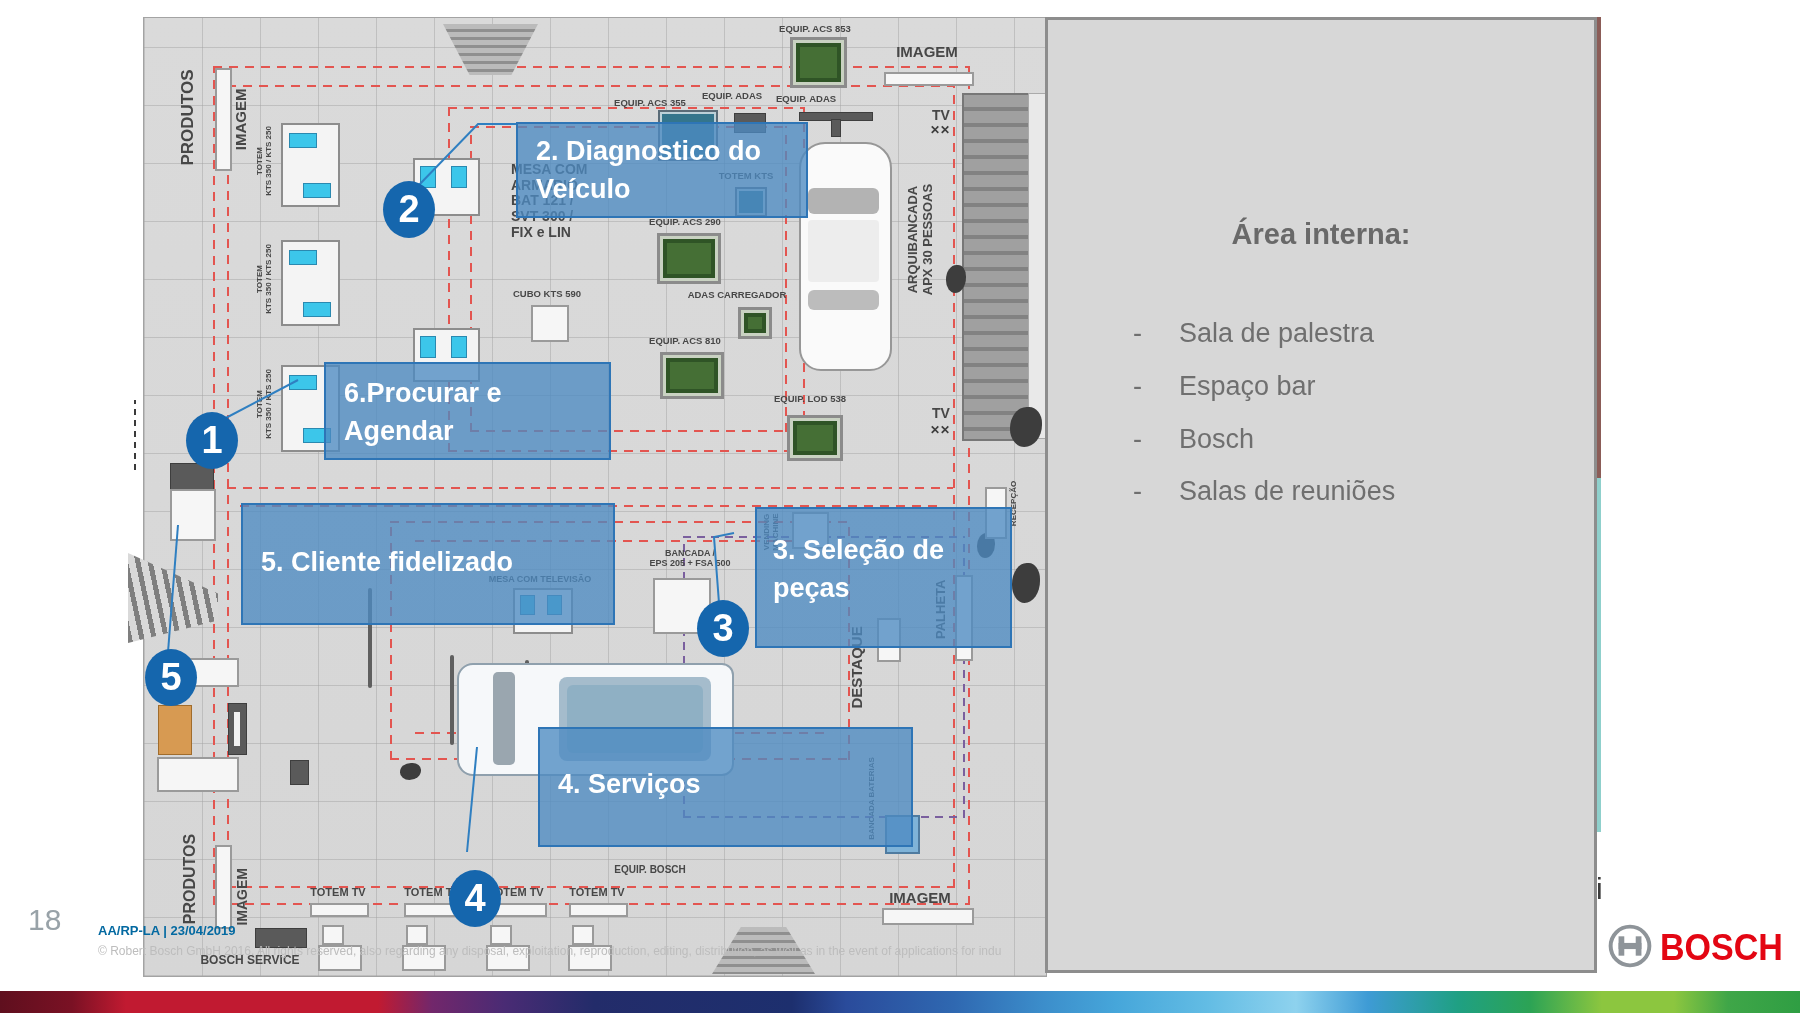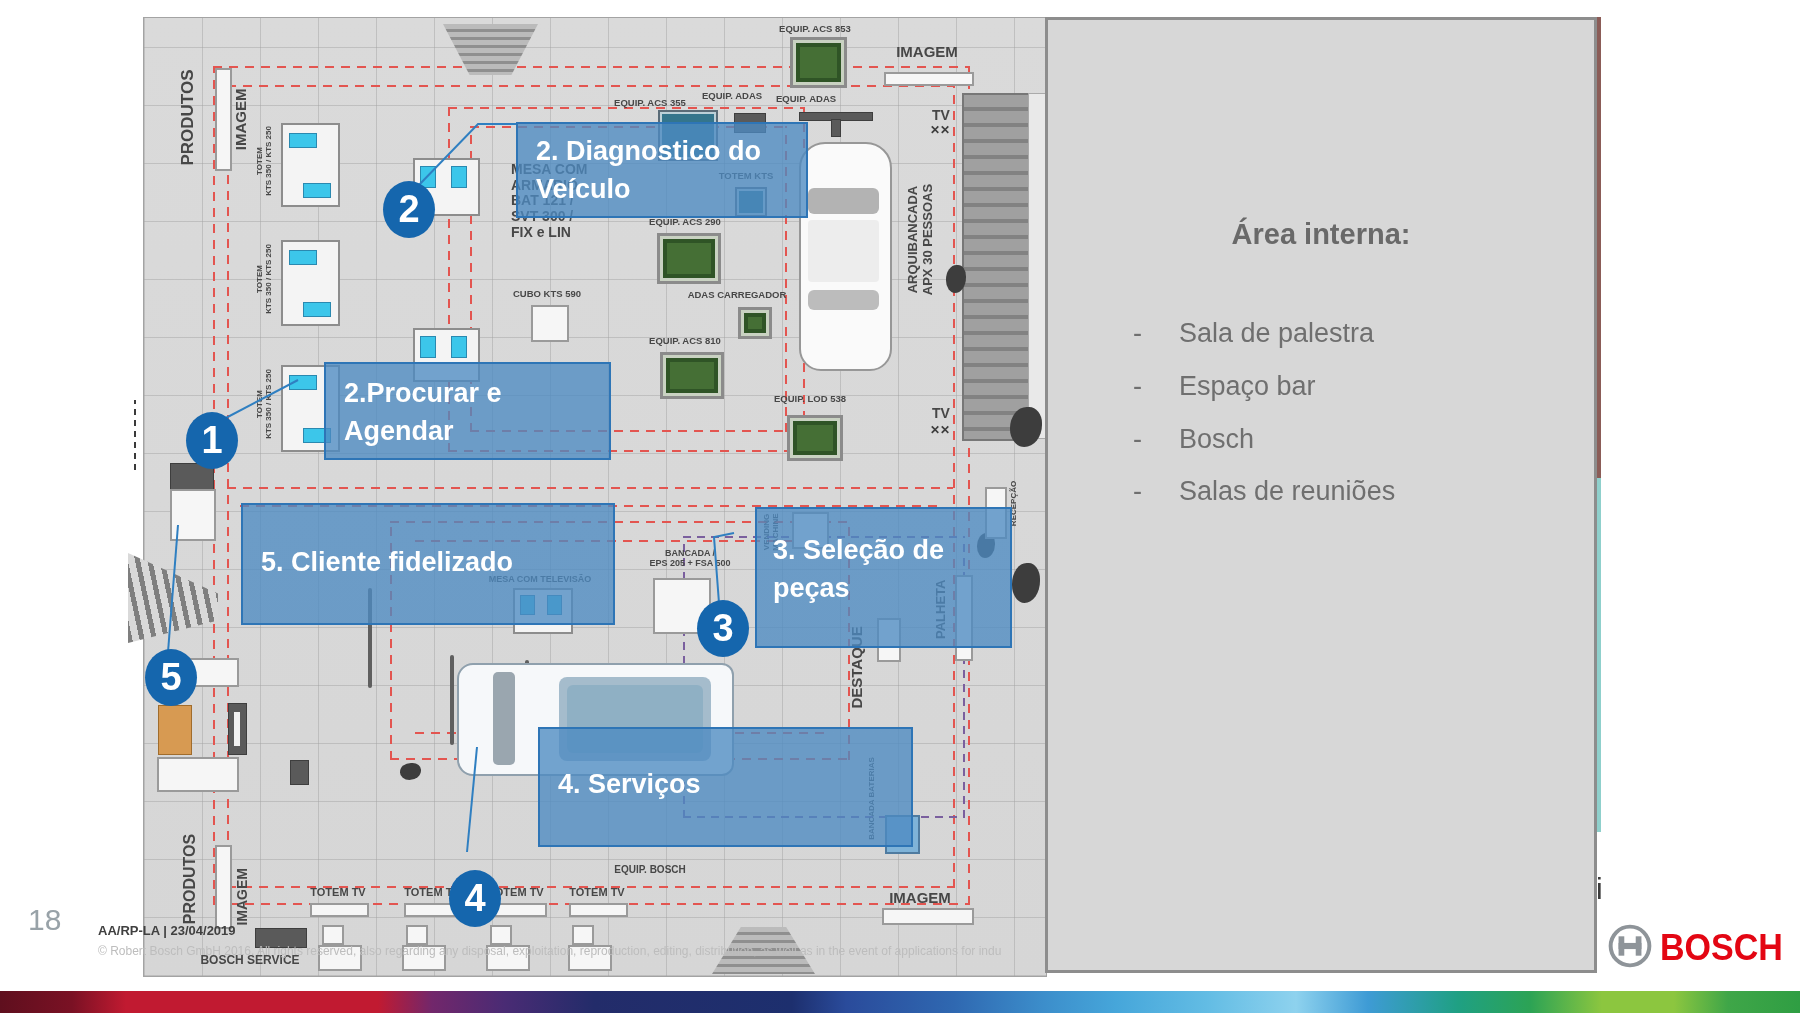--- a/index.html
+++ b/index.html
@@ -38,21 +38,21 @@
         display:flex;align-items:center;justify-content:center;
         font-size:38px;font-weight:700;z-index:30;}
   
   #panel{left:1045px;top:17px;width:552px;height:956px;background:#d7d7d7;border:3px solid #8d8d8d;
          box-sizing:border-box;z-index:40;}
   #panel-heading{left:1045px;top:218px;width:552px;text-align:center;font-size:29px;font-weight:700;color:#696969;z-index:41;}
   .pitem{z-index:41;color:#6f6f6f;font-size:27px;}
   .pitem .dash{display:inline-block;width:46px;}
   
   #page-number{left:28px;top:903px;font-size:30px;color:#98a2a8;z-index:50;}
-  #doc-ref{left:98px;top:923px;font-size:13px;font-weight:700;color:#404040;z-index:50;}
+  #doc-ref{left:98px;top:923px;font-size:13px;font-weight:700;color:#0369a1;z-index:50;}
   #copyright{left:98px;top:944px;font-size:12px;color:#bdbdbd;white-space:nowrap;z-index:50;}
   #edge-fragment{left:1596px;top:872px;font-size:30px;color:#3c3c3c;z-index:50;}
   #bosch-logo{left:1608px;top:924px;z-index:50;display:flex;align-items:center;}
   #bosch-word{color:#e30613;font-size:37px;font-weight:700;letter-spacing:0px;margin-left:8px;
               transform:scaleX(.92);transform-origin:left center;}
   
   #superbar{left:0;top:991px;width:1800px;height:22px;z-index:60;background:linear-gradient(90deg,
      #5f0f1e 0%, #7a1124 4%, #c11a31 7%, #c11a31 21%, #72276b 24%, #4a2b74 28%, #232c6a 33%,
      #1d2f6e 44%, #2a4b9b 47%, #2f68b1 53%, #3c8ecb 58%, #46a6da 62%, #62bce4 67%, #8ed2ee 72%,
      #3e9bd5 76%, #1fa083 81%, #2ca355 85%, #8cc63f 89%, #8cc63f 93%, #3fa648 96%, #2f9e43 100%);}
@@ -250,21 +250,21 @@
   <div class="a lbl rot" style="left:135px;top:870px;width:110px;font-size:16px;">PRODUTOS</div>
   <div class="a lbl rot" style="left:198px;top:889px;width:90px;font-size:14px;">IMAGEM</div>
   <div class="a lbl" style="left:303px;top:886px;width:70px;font-size:11px;">TOTEM TV</div>
   <div class="a lbl" style="left:397px;top:886px;width:70px;font-size:11px;">TOTEM TV</div>
   <div class="a lbl" style="left:481px;top:886px;width:70px;font-size:11px;">TOTEM TV</div>
   <div class="a lbl" style="left:562px;top:886px;width:70px;font-size:11px;">TOTEM TV</div>
   <div class="a lbl" style="left:605px;top:864px;width:90px;font-size:10px;">EQUIP. BOSCH</div>
   <div class="a lbl" style="left:880px;top:890px;width:80px;font-size:15px;">IMAGEM</div>
   <div class="a lbl" style="left:195px;top:954px;width:110px;font-size:12px;">BOSCH SERVICE</div>
 
-  <div class="a ov" style="left:324px;top:362px;width:287px;height:98px;padding:10px 0 0 18px;z-index:20;">2.Procurar e
+  <div class="a ov" style="left:324px;top:362px;width:287px;height:98px;padding:10px 0 0 18px;z-index:20;">6.Procurar e
 Agendar</div>
   <div class="a ov" style="left:516px;top:122px;width:292px;height:96px;padding:8px 0 0 18px;z-index:20;">2. Diagnostico do
 Veículo</div>
   <div class="a ov" style="left:755px;top:507px;width:257px;height:141px;padding:22px 0 0 16px;z-index:20;">3. Seleção de
 peças</div>
   <div class="a ov" style="left:538px;top:727px;width:375px;height:120px;padding:36px 0 0 18px;z-index:20;">4. Serviços</div>
   <div class="a ov" style="left:241px;top:503px;width:374px;height:122px;padding:38px 0 0 18px;z-index:20;">5. Cliente fidelizado</div>
 
   <svg class="lines" width="1800" height="1013">
     <polyline points="222,420 298,380" fill="none" stroke="#2f7fc1" stroke-width="2"></polyline>

